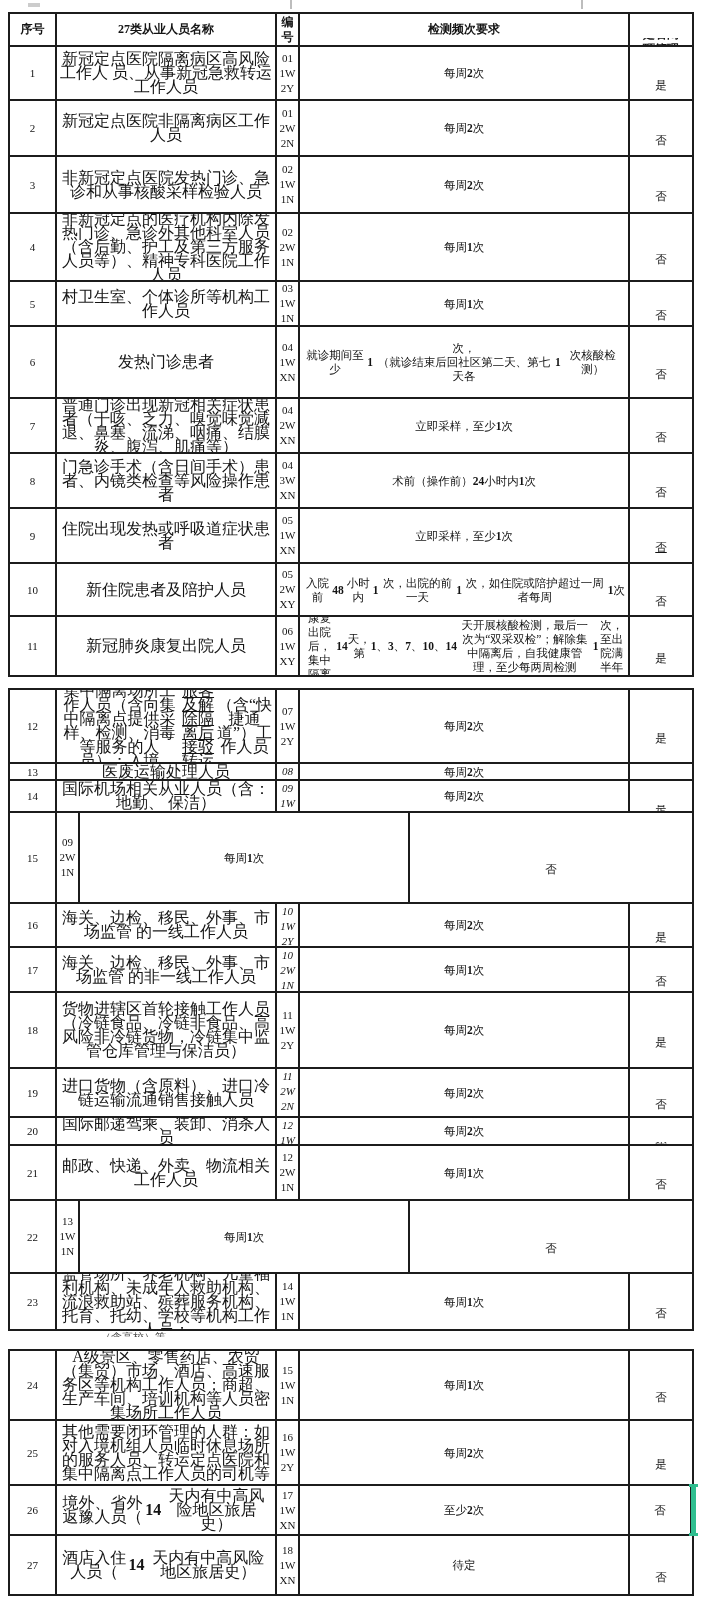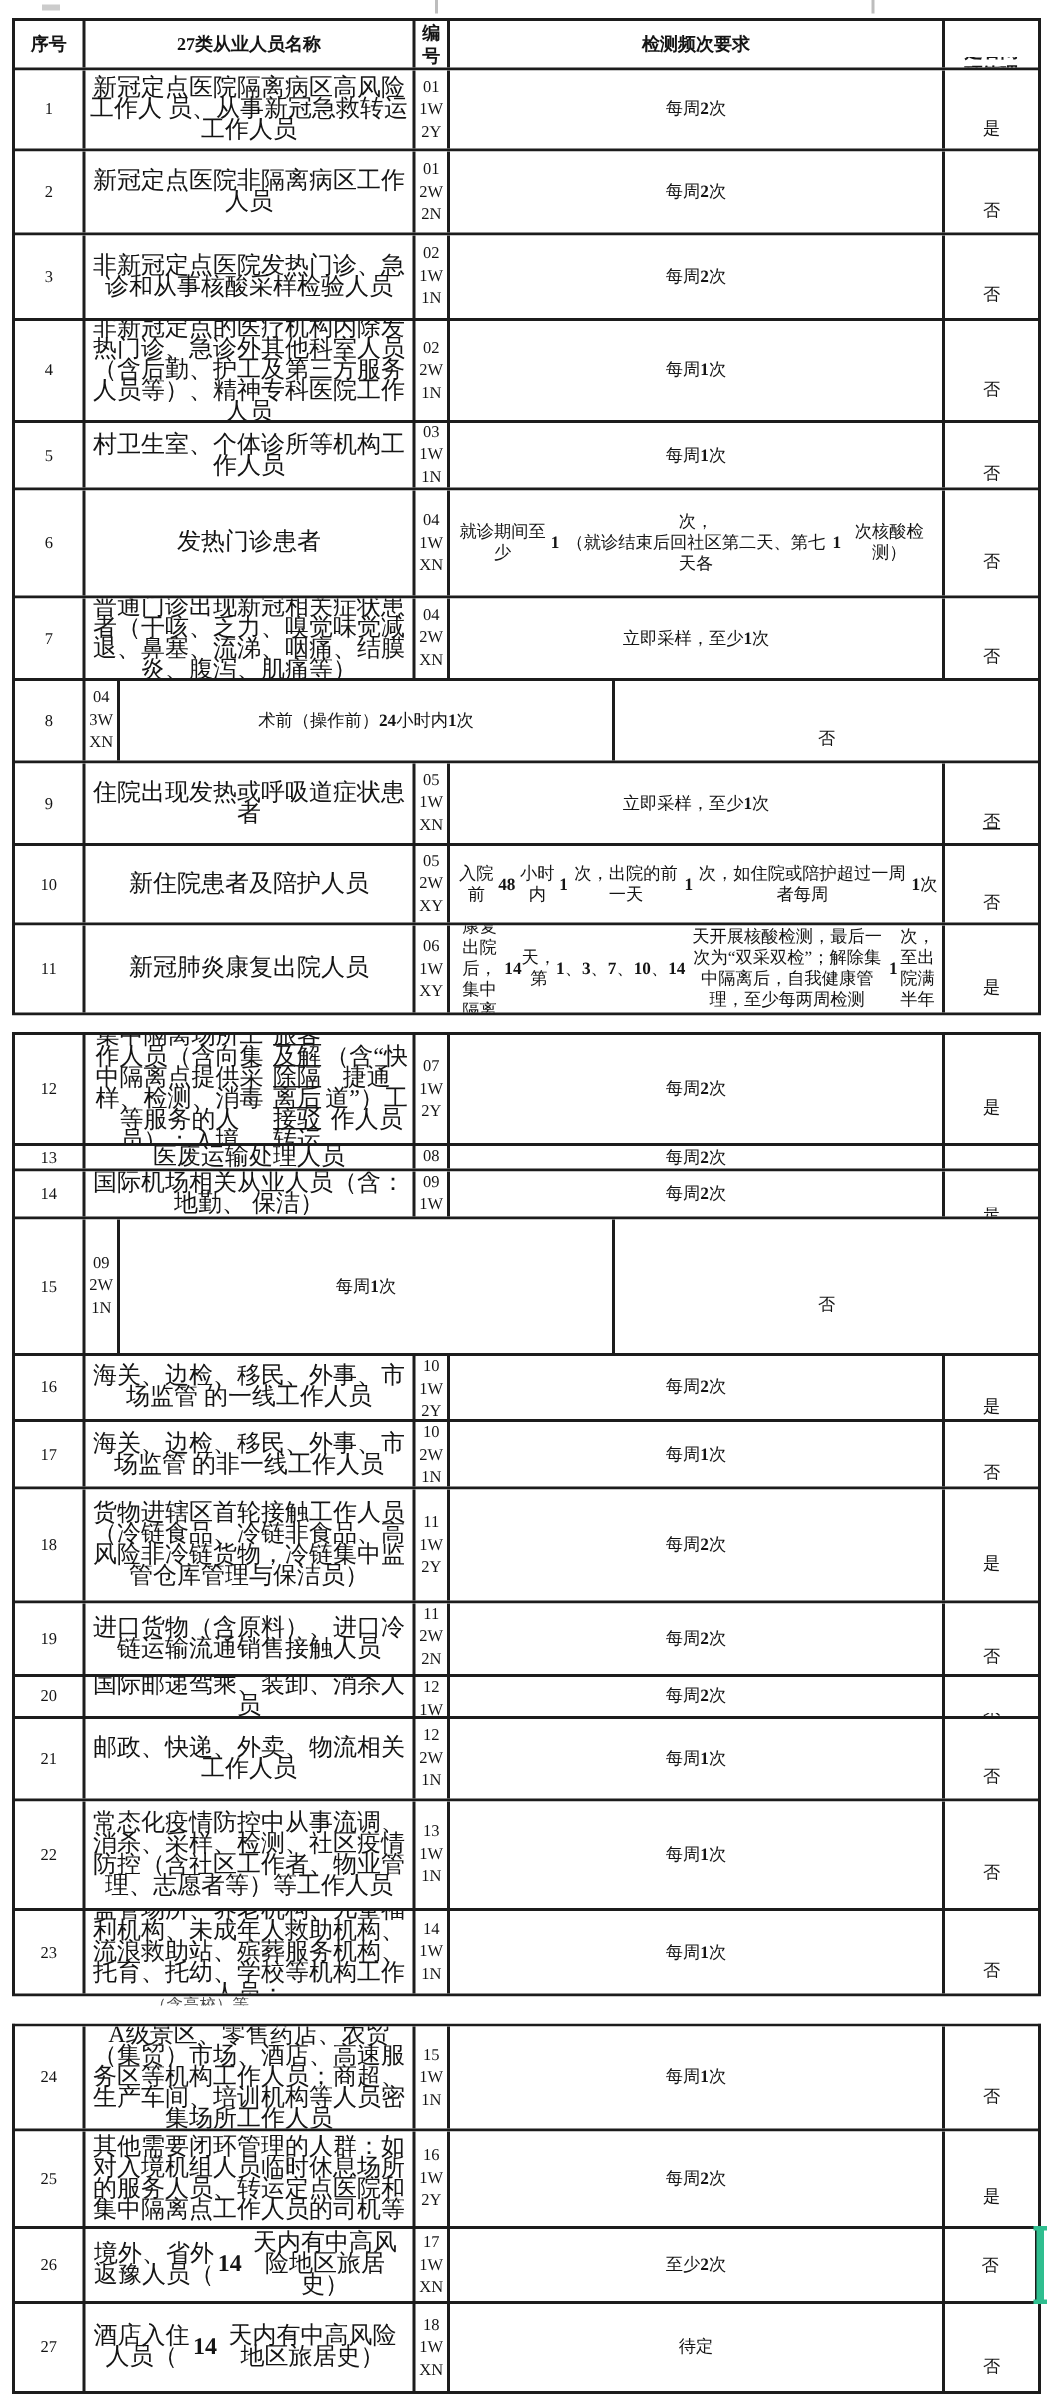--- a/index.html
+++ b/index.html
@@ -20,21 +20,21 @@
     box-sizing:border-box;border-right:2px solid #1c1c1c;overflow:hidden;
     display:flex;align-items:center;justify-content:center;text-align:center;
     padding:1px 3px;
   }
   .cell:last-child{border-right:none;margin-top:24px;}
   .c0{width:47px;font-size:11px;}
   .c1{width:220px;font-size:16px;line-height:14px;white-space:pre-line;}
   .c2{width:23px;font-size:11px;line-height:15px;white-space:pre-line;padding:0;}
   .c3{width:330px;font-size:11.5px;line-height:14px;white-space:pre-line;}
   .c4{flex:1;font-size:11.5px;}
-  .clip .c2{align-items:flex-start;}
+  .clip .c2{align-items:flex-start;font-style:italic;}
   .header .cell{font-weight:bold;font-size:12px;line-height:15px;white-space:pre-line;}
   .uline{text-decoration:underline;}
   u{text-decoration:underline;}
   b{font-weight:bold;}
   .gap{position:relative;background:#fff;overflow:visible;}
   .gapclip{
     position:absolute;left:92px;top:0;height:6px;overflow:hidden;
     font-size:11px;line-height:13px;color:#4a4a4a;white-space:nowrap;
   }
   .selbar{
@@ -124,20 +124,21 @@
           <div class="cell c0">7</div>
           <div class="cell c1 rich">普通门诊出现新冠相关症状患者（干咳、乏力、嗅觉味觉减退、鼻塞、流涕、咽痛、结膜炎、腹泻、肌痛等）</div>
           <div class="cell c2">04
 2W
 XN</div>
           <div class="cell c3 rich">立即采样，至少<b>1</b>次</div>
           <div class="cell c4">否</div>
         </div>
         <div class="row" style="height: 55px;">
           <div class="cell c0">8</div>
+          <div class="cell c1 rich">门急诊手术（含日间手术）患者、内镜类检查等风险操作患者</div>
           <div class="cell c2">04
 3W
 XN</div>
           <div class="cell c3 rich">术前（操作前）<b>24</b>小时内<b>1</b>次</div>
           <div class="cell c4">否</div>
         </div>
         <div class="row" style="height: 55px;">
           <div class="cell c0">9</div>
           <div class="cell c1 rich">住院出现发热或呼吸道症状患者</div>
           <div class="cell c2">05
@@ -247,21 +248,20 @@
           <div class="cell c0">21</div>
           <div class="cell c1 rich">邮政、快递、外卖、物流相关工作人员</div>
           <div class="cell c2">12
 2W
 1N</div>
           <div class="cell c3 rich">每周<b>1</b>次</div>
           <div class="cell c4">否</div>
         </div>
         <div class="row" style="height: 73px;">
           <div class="cell c0">22</div>
-          <div class="cell c1 rich">常态化疫情防控中从事流调、消杀、采样、检测、社区疫情防控（含社区工作者、物业管理、志愿者等）等工作人员</div>
           <div class="cell c2">13
 1W
 1N</div>
           <div class="cell c3 rich">每周<b>1</b>次</div>
           <div class="cell c4">否</div>
         </div>
         <div class="row" style="height: 57px;">
           <div class="cell c0">23</div>
           <div class="cell c1 rich">监管场所、养老机构、儿童福利机构、未成年人救助机构、流浪救助站、殡葬服务机构、托育、托幼、学校等机构工作人员；</div>
           <div class="cell c2">14

